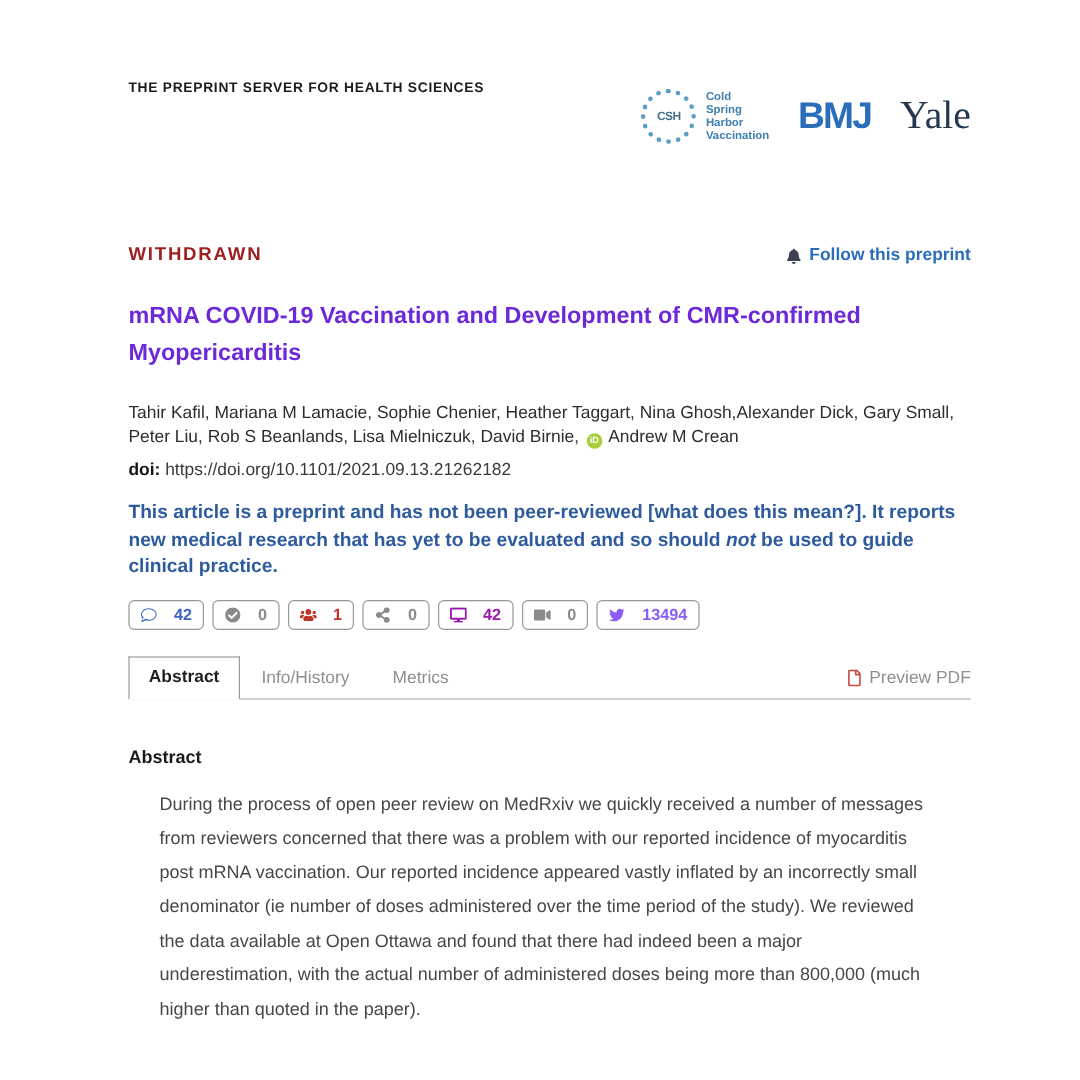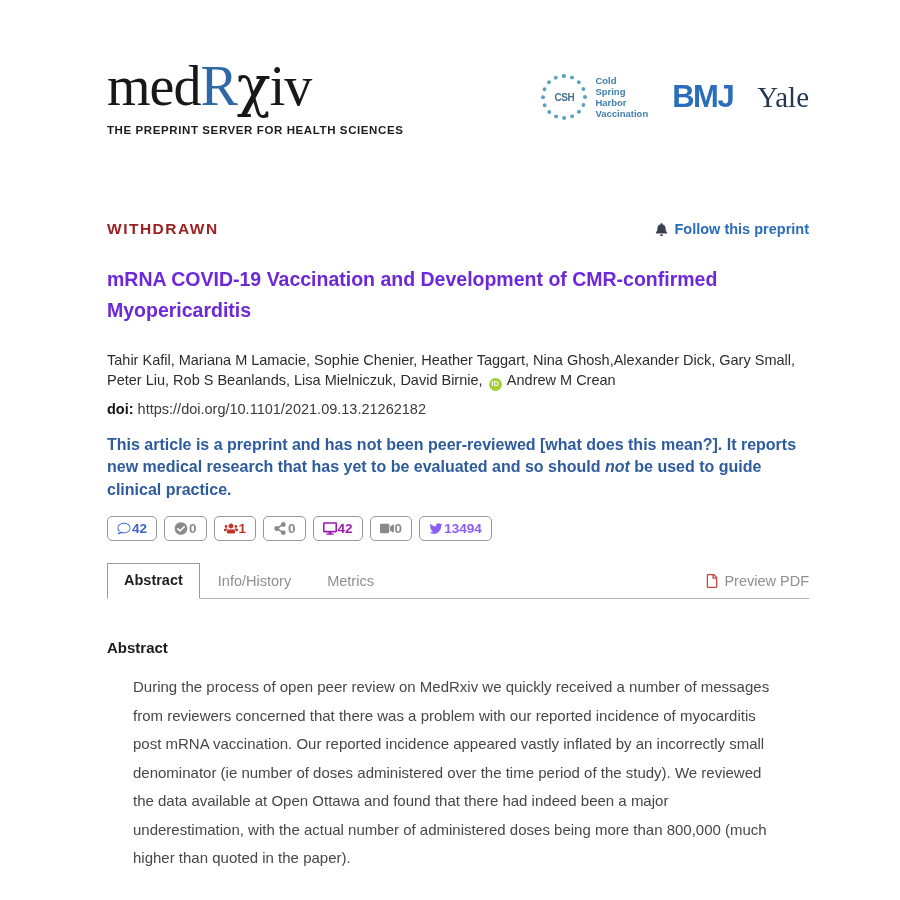--- a/index.html
+++ b/index.html
@@ -18,21 +18,21 @@
   .tagline{margin-top:10px;font-size:11.5px;font-weight:bold;letter-spacing:.6px;color:#1c1c1e;}
   .partners{display:flex;align-items:center;gap:24px;margin-top:16px;}
   .csh{display:flex;align-items:center;gap:8px;}
   .csh-circle{
     width:46px;height:46px;border:4px dotted #5b9fc4;border-radius:50%;
     display:flex;align-items:center;justify-content:center;
     color:#47708c;font-weight:bold;font-size:10px;letter-spacing:-.5px;box-sizing:border-box;
   }
   .csh-text{font-size:9.5px;font-weight:bold;color:#3f7fae;line-height:11px;}
   .bmj{font-size:31px;font-weight:bold;color:#2a6ebb;letter-spacing:-1.5px;}
-  .yale{font-family:"Liberation Serif",serif;font-size:29px;color:#26384f;}
+  .yale{font-family:"Liberation Serif",serif;font-size:33px;color:#26384f;}
 
   
   .banner{margin-top:84px;display:flex;justify-content:space-between;align-items:center;}
   .withdrawn{color:#9c2020;font-weight:bold;font-size:15.5px;letter-spacing:1.5px;}
   .follow{display:flex;align-items:center;gap:6px;color:#2a6db8;font-weight:bold;font-size:14.5px;text-decoration:none;cursor:pointer;}
   .follow svg{width:13px;height:13px;fill:#3a4252;}
 
   
   .title{margin-top:26px;font-size:19.5px;font-weight:bold;color:#6d28d9;line-height:31px;width:682px;}
   .authors{margin-top:24px;font-size:14.5px;color:#2d2d2d;line-height:20px;width:702px;}
@@ -45,21 +45,21 @@
   .doi-line .doi-label{font-weight:bold;color:#141414;}
   .doi-line .doi-value{cursor:pointer;}
 
   .notice{margin-top:17px;width:706px;color:#2d5b9e;font-weight:bold;font-size:16px;line-height:22.5px;}
   .notice .em{font-style:italic;}
   .notice .notice-link{cursor:pointer;}
 
   
   .metrics{margin-top:15px;display:flex;align-items:center;}
   .badge{
-    display:inline-flex;align-items:center;gap:1px;
+    display:inline-flex;align-items:center;gap:14px;
     border:1px solid #979797;border-radius:5px;
     padding:4px 9px;margin-right:7px;
     font-size:13.5px;font-weight:bold;background:#fff;cursor:pointer;
   }
   .badge svg{width:14px;height:13px;fill:currentColor;}
   .badge.c-blue{color:#3d63c4;}
   .badge.c-gray{color:#8a8a8a;}
   .badge.c-red{color:#bf332b;}
   .badge.c-purple{color:#9c1ab1;}
   .badge.c-twitter{color:#8b5cf6;}
@@ -79,21 +79,20 @@
   .abstract-heading{margin-top:40px;font-size:15px;font-weight:bold;color:#1b1b1b;}
   .abstract-text{margin-top:17px;margin-left:26px;width:648px;font-size:15px;line-height:28.5px;color:#474747;}
 </style>
 </head>
 <body>
 
 <div class="container">
 
   <div class="header">
     <div>
-      <div class="wordmark"><span>med</span><span class="blue-r">R</span><span class="chi">χ</span><span>iv</span></div>
       <div class="tagline">THE PREPRINT SERVER FOR HEALTH SCIENCES</div>
     </div>
     <div class="partners">
       <div class="csh">
         <div class="csh-circle">
             <span>CSH</span>
           </div>
         <div class="csh-text">
           <div>Cold</div>
           <div>Spring</div>

